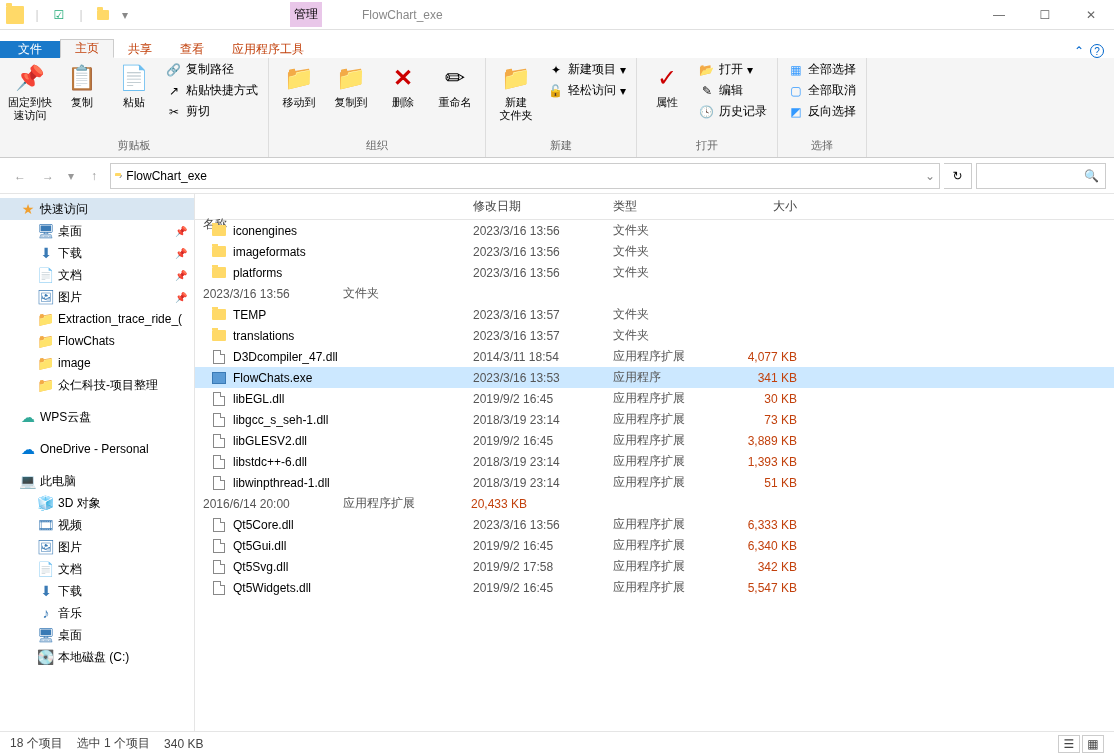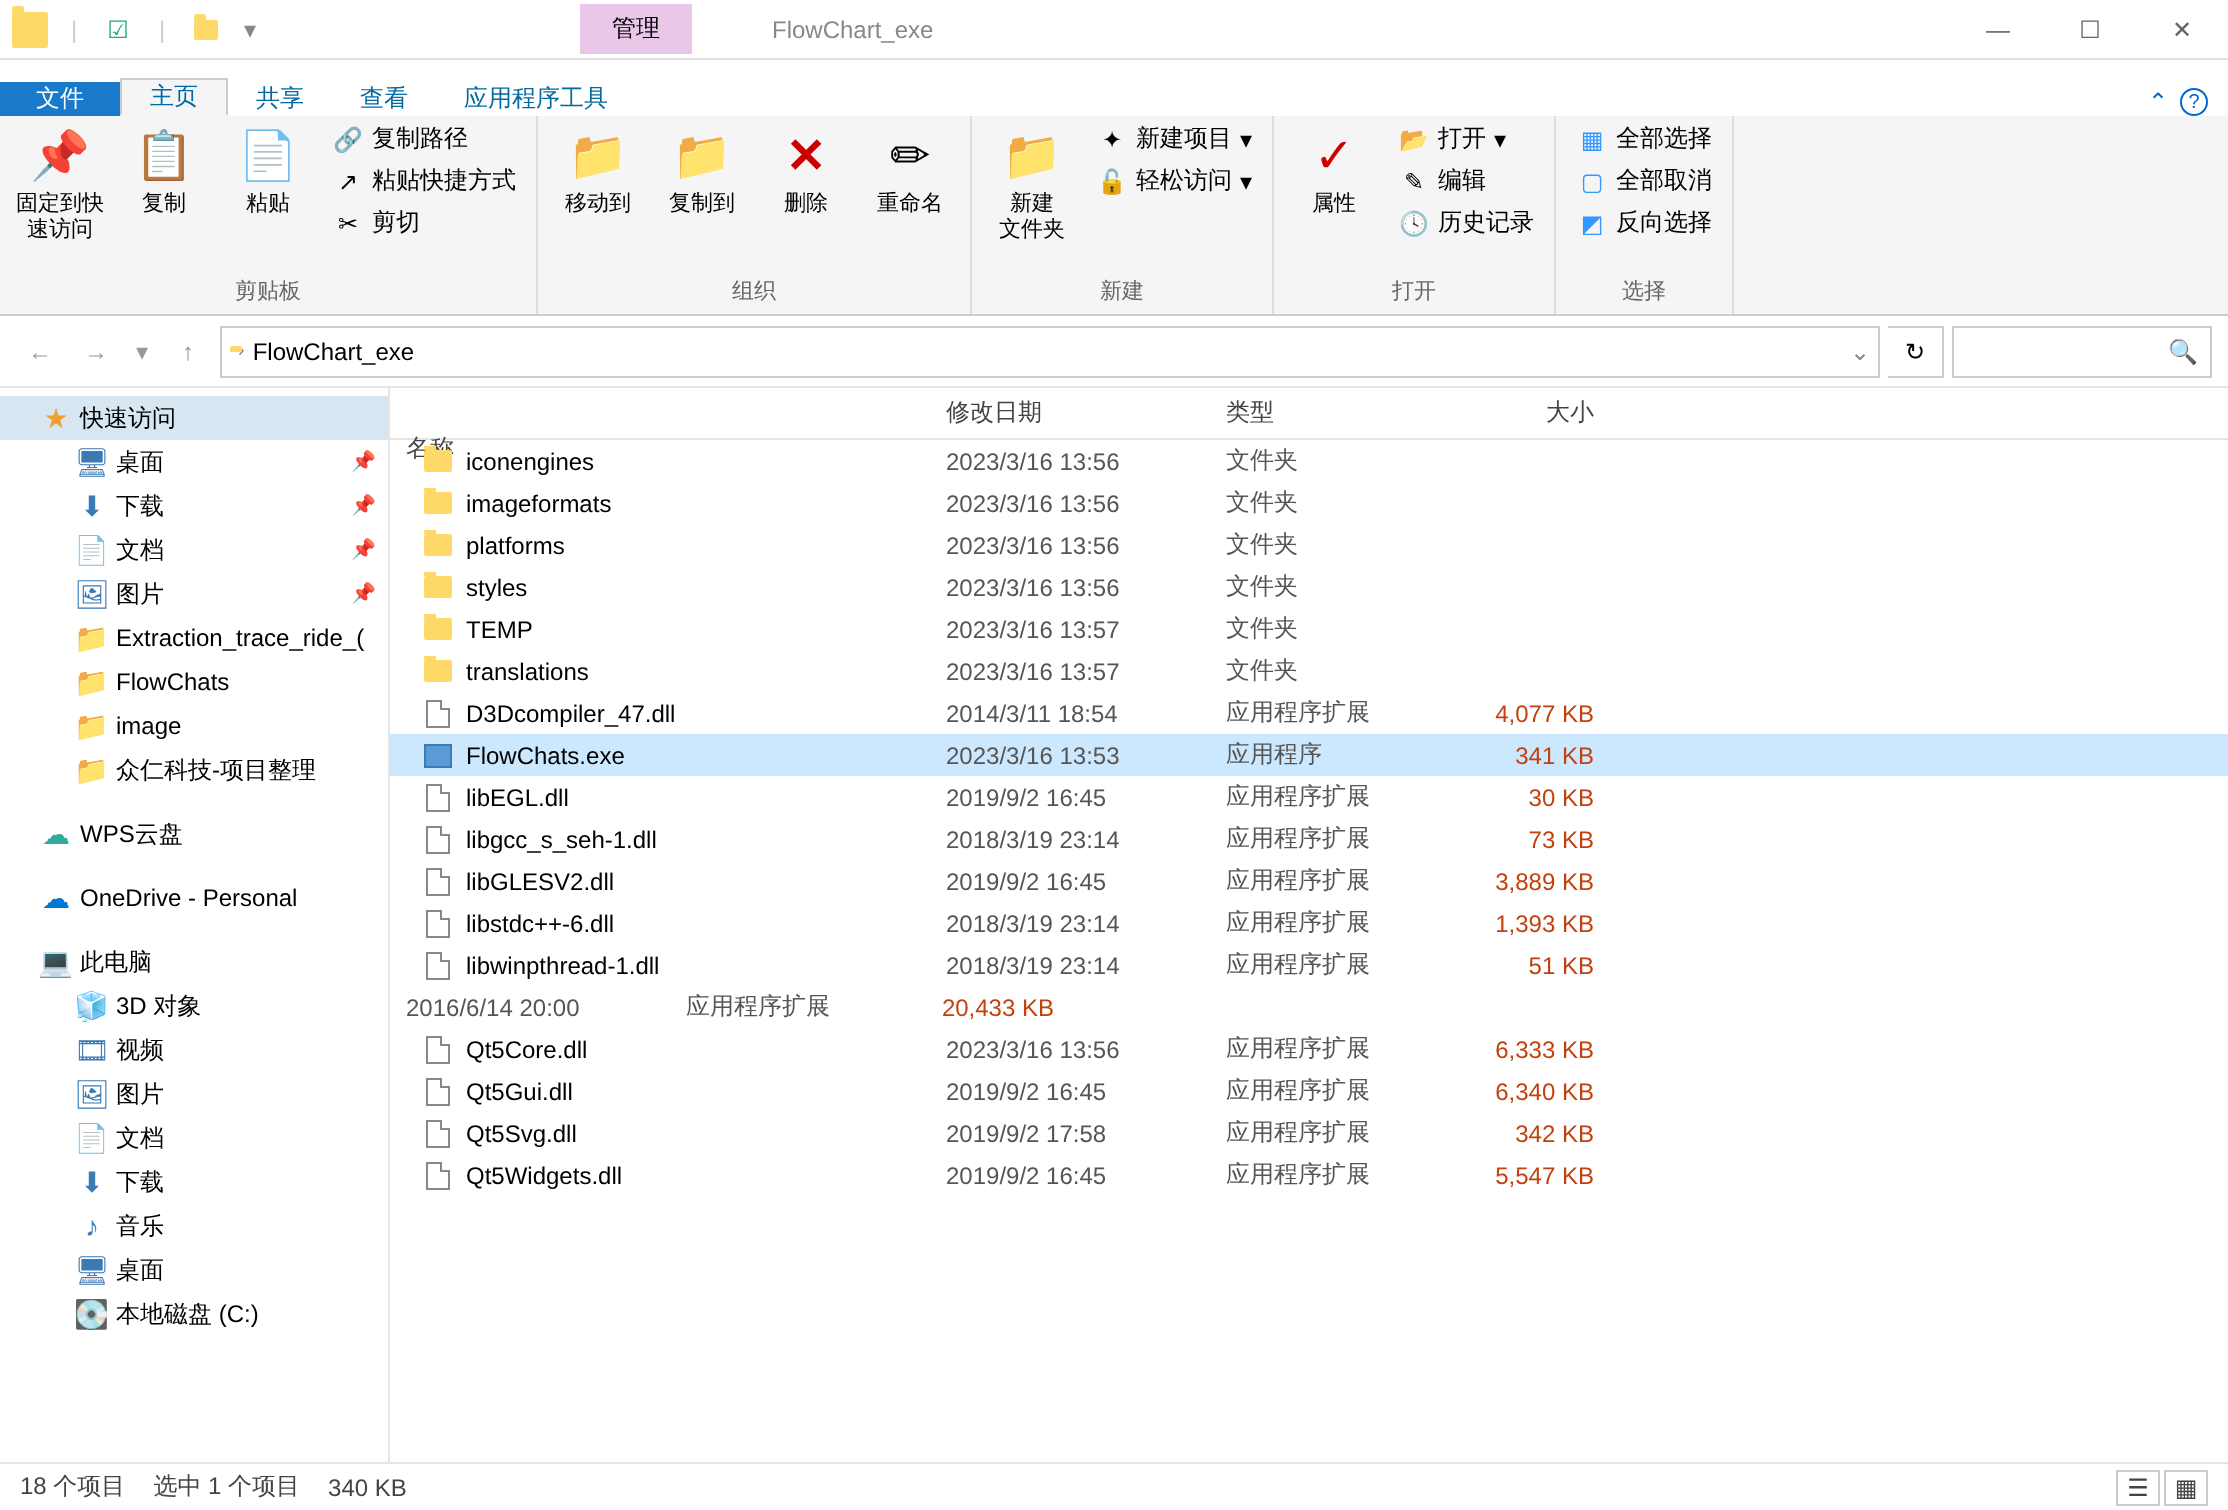--- a/index.html
+++ b/index.html
@@ -1,28 +1,28 @@
 <!DOCTYPE html>
 <html><head>
 <meta charset="utf-8">
 <style>
 * { margin: 0; padding: 0; box-sizing: border-box; font-family: "Microsoft YaHei", "Segoe UI", sans-serif; font-size: 12px; }
 body { background: #fff; width: 1114px; height: 755px; overflow: hidden; display: flex; flex-direction: column; }
 
 .title-bar { height: 30px; display: flex; align-items: center; background: #fff; border-bottom: 1px solid #e0e0e0; }
 .title-bar .qat { display: flex; align-items: center; gap: 4px; padding: 0 6px; }
 .title-bar .qat span { width: 18px; height: 18px; display: flex; align-items: center; justify-content: center; }
-.title-bar .manage-tab { background: #e9c7e9; padding: 4px 16px; margin-left: 150px; }
+.title-bar .manage-tab { background: #e9c7e9; padding: 4px 4px; margin-left: 150px; }
 .title-bar .title-text { margin-left: 40px; color: #888; }
 .title-bar .win-controls { margin-left: auto; display: flex; }
 .title-bar .win-controls div { width: 46px; height: 30px; display: flex; align-items: center; justify-content: center; color: #666; }
 
 .menu-tabs { height: 28px; display: flex; align-items: flex-end; background: #fff; }
 .menu-tabs .file-tab { background: #1979ca; color: #fff; padding: 0 18px; display: flex; align-items: center; }
-.menu-tabs .tab { padding: 0 14px; display: flex; align-items: center; color: #0369a1; }
+.menu-tabs .tab { padding: 0 14px; display: flex; align-items: center; color: #c2410c; }
 .menu-tabs .tab.active { border: 1px solid #ccc; border-bottom: 1px solid #f5f5f5; background: #f5f5f5; }
 .menu-tabs .help-area { margin-left: auto; display: flex; align-items: center; padding: 0 10px; color: #0066cc; gap: 6px; }
 
 .ribbon { height: 100px; background: #f5f5f5; border-bottom: 1px solid #ccc; display: flex; }
 .ribbon-group { border-right: 1px solid #ddd; display: flex; flex-direction: column; padding: 2px 6px; }
 .ribbon-group .group-content { flex: 1; display: flex; align-items: flex-start; gap: 4px; }
 .ribbon-group .group-label { text-align: center; color: #666; font-size: 11px; padding: 2px 0; }
 .big-btn { display: flex; flex-direction: column; align-items: center; justify-content: center; width: 48px; padding: 2px; gap: 2px; }
 .big-btn .icon { width: 32px; height: 32px; display: flex; align-items: center; justify-content: center; font-size: 24px; }
 .big-btn .lbl { font-size: 11px; text-align: center; line-height: 1.2; }
@@ -384,26 +384,20 @@
             <span class="ficon">
               <span class="folder-icon"></span>
             </span>
             <span>platforms</span>
           </div>
           <div class="cell c-date">2023/3/16 13:56</div>
           <div class="cell c-type">文件夹</div>
           <div class="cell c-size"></div>
         </div>
         <div class="file-row">
-          <div class="cell c-name">
-            <span class="ficon">
-              <span class="folder-icon"></span>
-            </span>
-            <span>styles</span>
-          </div>
           <div class="cell c-date">2023/3/16 13:56</div>
           <div class="cell c-type">文件夹</div>
           <div class="cell c-size"></div>
         </div>
         <div class="file-row">
           <div class="cell c-name">
             <span class="ficon">
               <span class="folder-icon"></span>
             </span>
             <span>TEMP</span>

